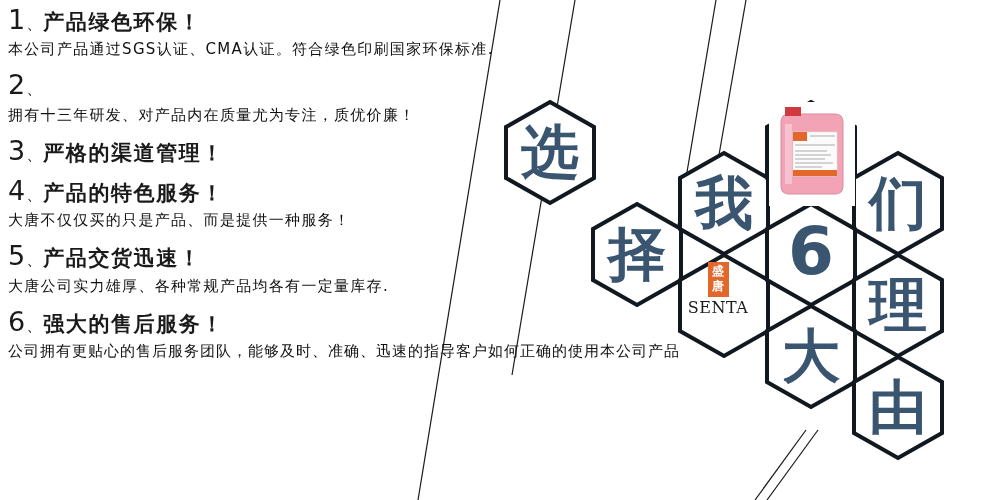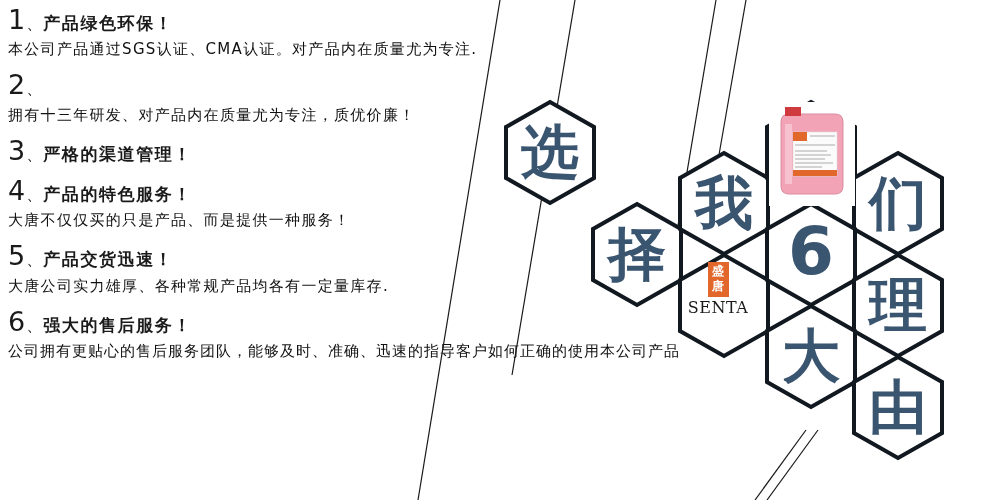--- a/index.html
+++ b/index.html
@@ -49,21 +49,21 @@
     font-family: "DejaVu Sans", "Liberation Sans", sans-serif;
     font-weight: 400;
     letter-spacing: 0;
   }
   .f-dun {
     font-size: 16px;
     margin-left: 1px;
     margin-right: 1px;
   }
   .f-head {
-    font-size: 17px;
+    font-size: 21px;
     font-weight: 700;
     letter-spacing: 1.6px;
   }
   .feature-desc {
     font-size: 15px;
     letter-spacing: 1.3px;
     color: #111111;
     margin-top: 6px;
     white-space: nowrap;
   }
@@ -203,21 +203,21 @@
   </div>
 
   <div id="features">
 
     <div class="feature">
       <div class="feature-title">
         <span class="f-num">1</span>
         <span class="f-dun">、</span>
         <span class="f-head">产品绿色环保！</span>
       </div>
-      <div class="feature-desc">本公司产品通过SGS认证、CMA认证。对产品内在质量尤为专注.</div>
+      <div class="feature-desc">本公司产品通过SGS认证、CMA认证。符合绿色印刷国家环保标准.</div>
     </div>
 
     <div class="feature">
       <div class="feature-title">
         <span class="f-num">2</span>
         <span class="f-dun">、</span>
       </div>
       <div class="feature-desc">拥有十三年研发、对产品内在质量尤为专注，质优价廉！</div>
     </div>
 

